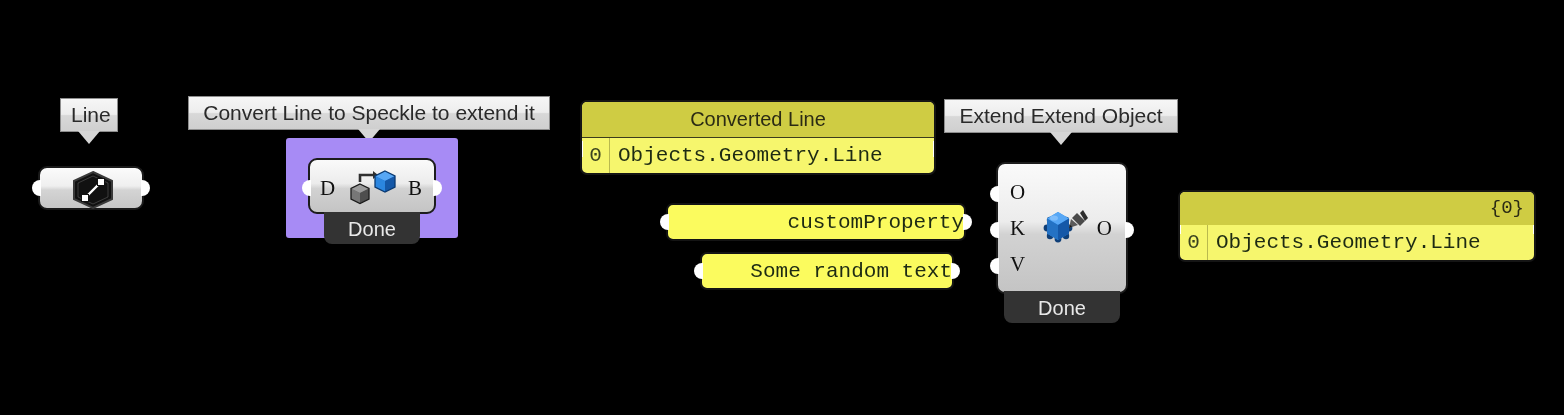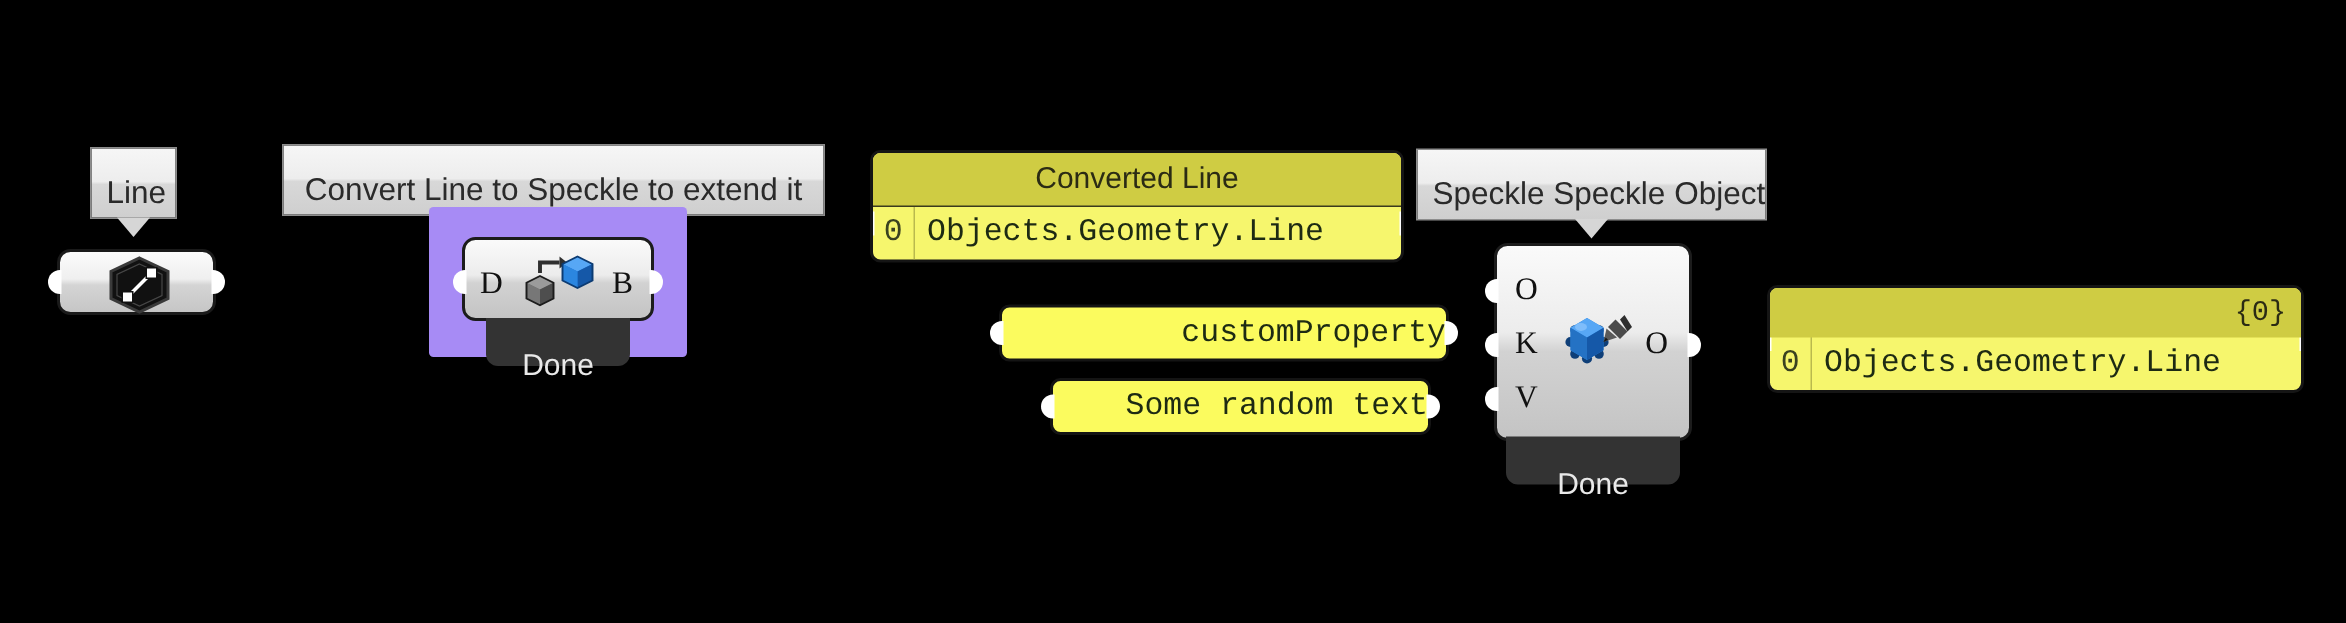--- a/index.html
+++ b/index.html
@@ -19,21 +19,21 @@
   }
 
   
   .callout {
     position: absolute;
     background: linear-gradient(to bottom, #f6f6f6 0%, #ededed 48%, #d8d8d8 52%, #cfcfcf 100%);
     border: 1px solid #8d8d8d;
     color: #2a2a2a;
     font-size: 21px;
     line-height: 1;
-    padding: 19px 10px 6px 10px;
+    padding: 5px 10px 6px 10px;
     white-space: nowrap;
     box-sizing: border-box;
     text-align: center;
   }
   .callout .tip {
     position: absolute;
     left: 50%;
     bottom: -13px;
     width: 0;
     height: 0;
@@ -106,21 +106,21 @@
   .comp .pinport.r { right: -8px; border-radius: 0 8px 8px 0; }
 
   .donefoot {
     position: absolute;
     background: #333333;
     border-radius: 0 0 8px 8px;
     color: #e9e9e9;
     font-size: 20px;
     line-height: 1;
     text-align: center;
-    padding-top: 22px;
+    padding-top: 7px;
     box-sizing: border-box;
   }
 
   
   .panel {
     position: absolute;
     border: 2px solid #151515;
     border-radius: 7px;
     box-sizing: border-box;
     overflow: hidden;
@@ -265,21 +265,21 @@
     <span>customProperty</span>
   </div>
 
   <div class="tpanel" style="left:700px; top:252px; width:254px; height:38px;">
     <span class="port left"></span>
     <span class="port right"></span>
     <span>Some random text</span>
   </div>
 
   <div class="callout" style="left:944px; top:99px; width:234px;">
-    <span>Speckle Speckle Object</span>
+    <span>Extend Extend Object</span>
     <span class="tip"></span>
   </div>
 
   <div class="comp" style="left:996px; top:162px; width:132px; height:132px;">
     <span class="pinport l" style="top:22px;"></span>
     <span class="pinport l" style="top:58px;"></span>
     <span class="pinport l" style="top:94px;"></span>
     <span class="pinport r" style="top:58px;"></span>
 
     <span class="pin" style="left:12px; top:18px;">O</span>

